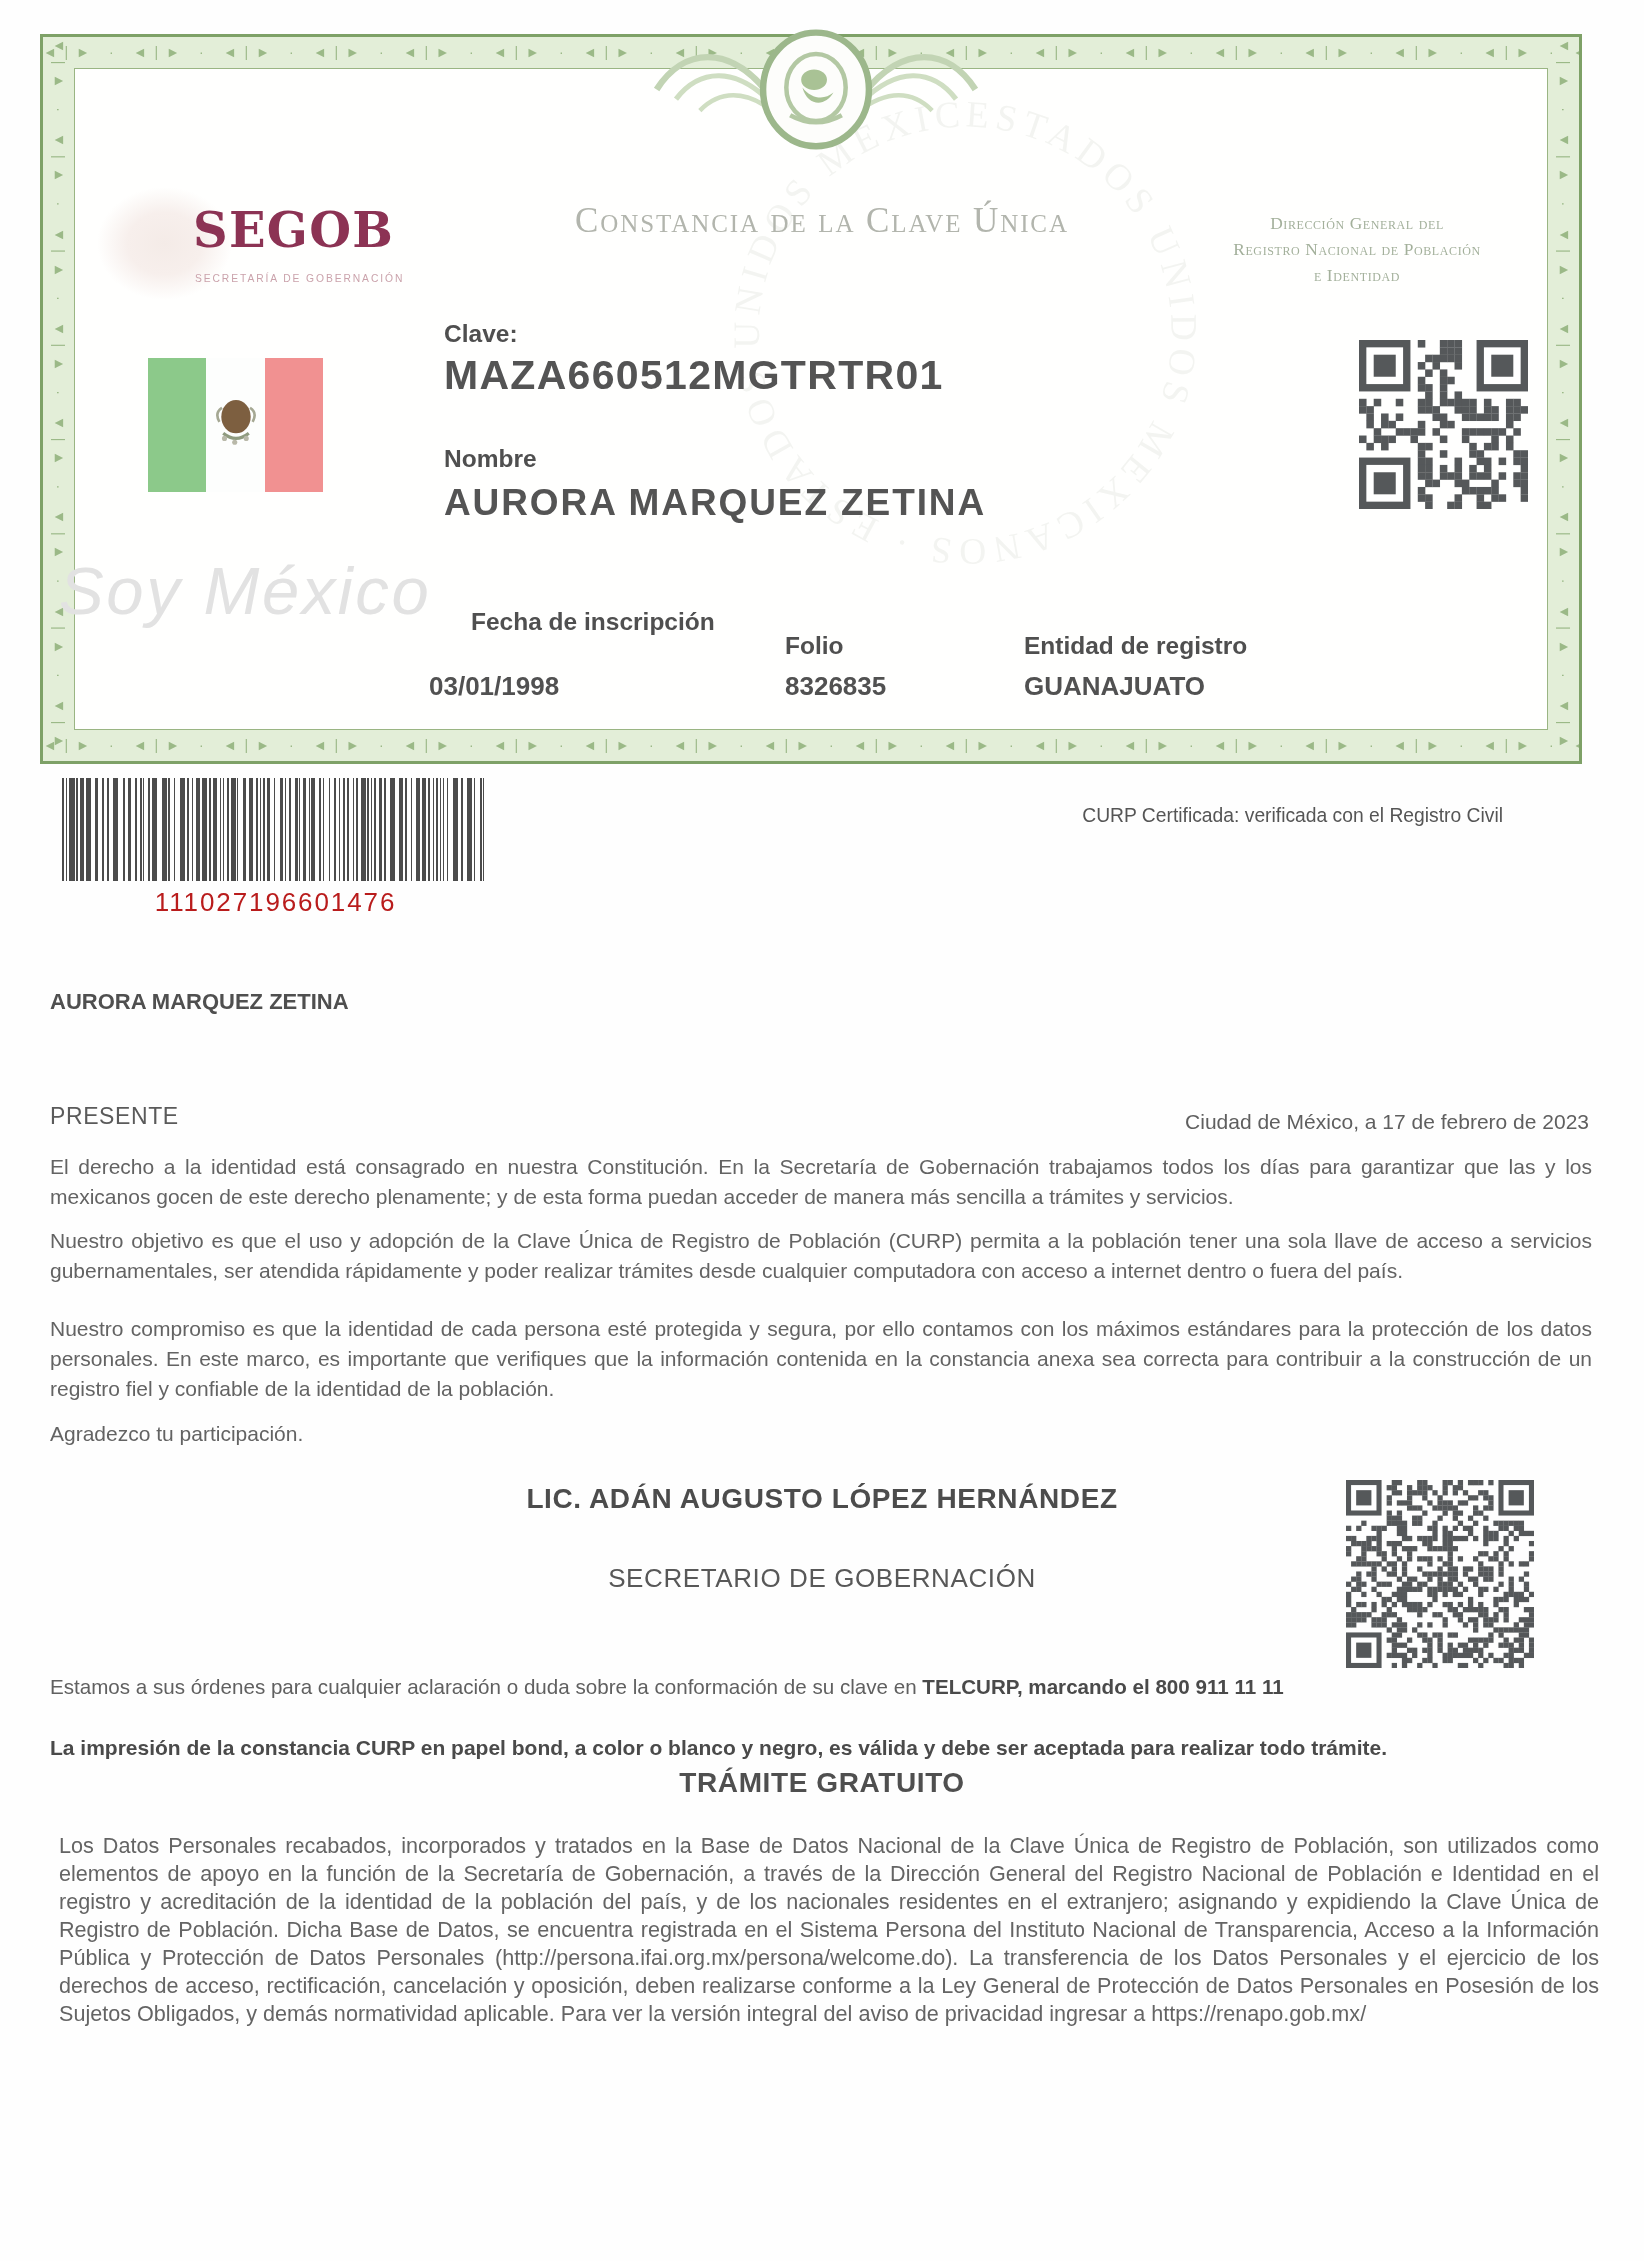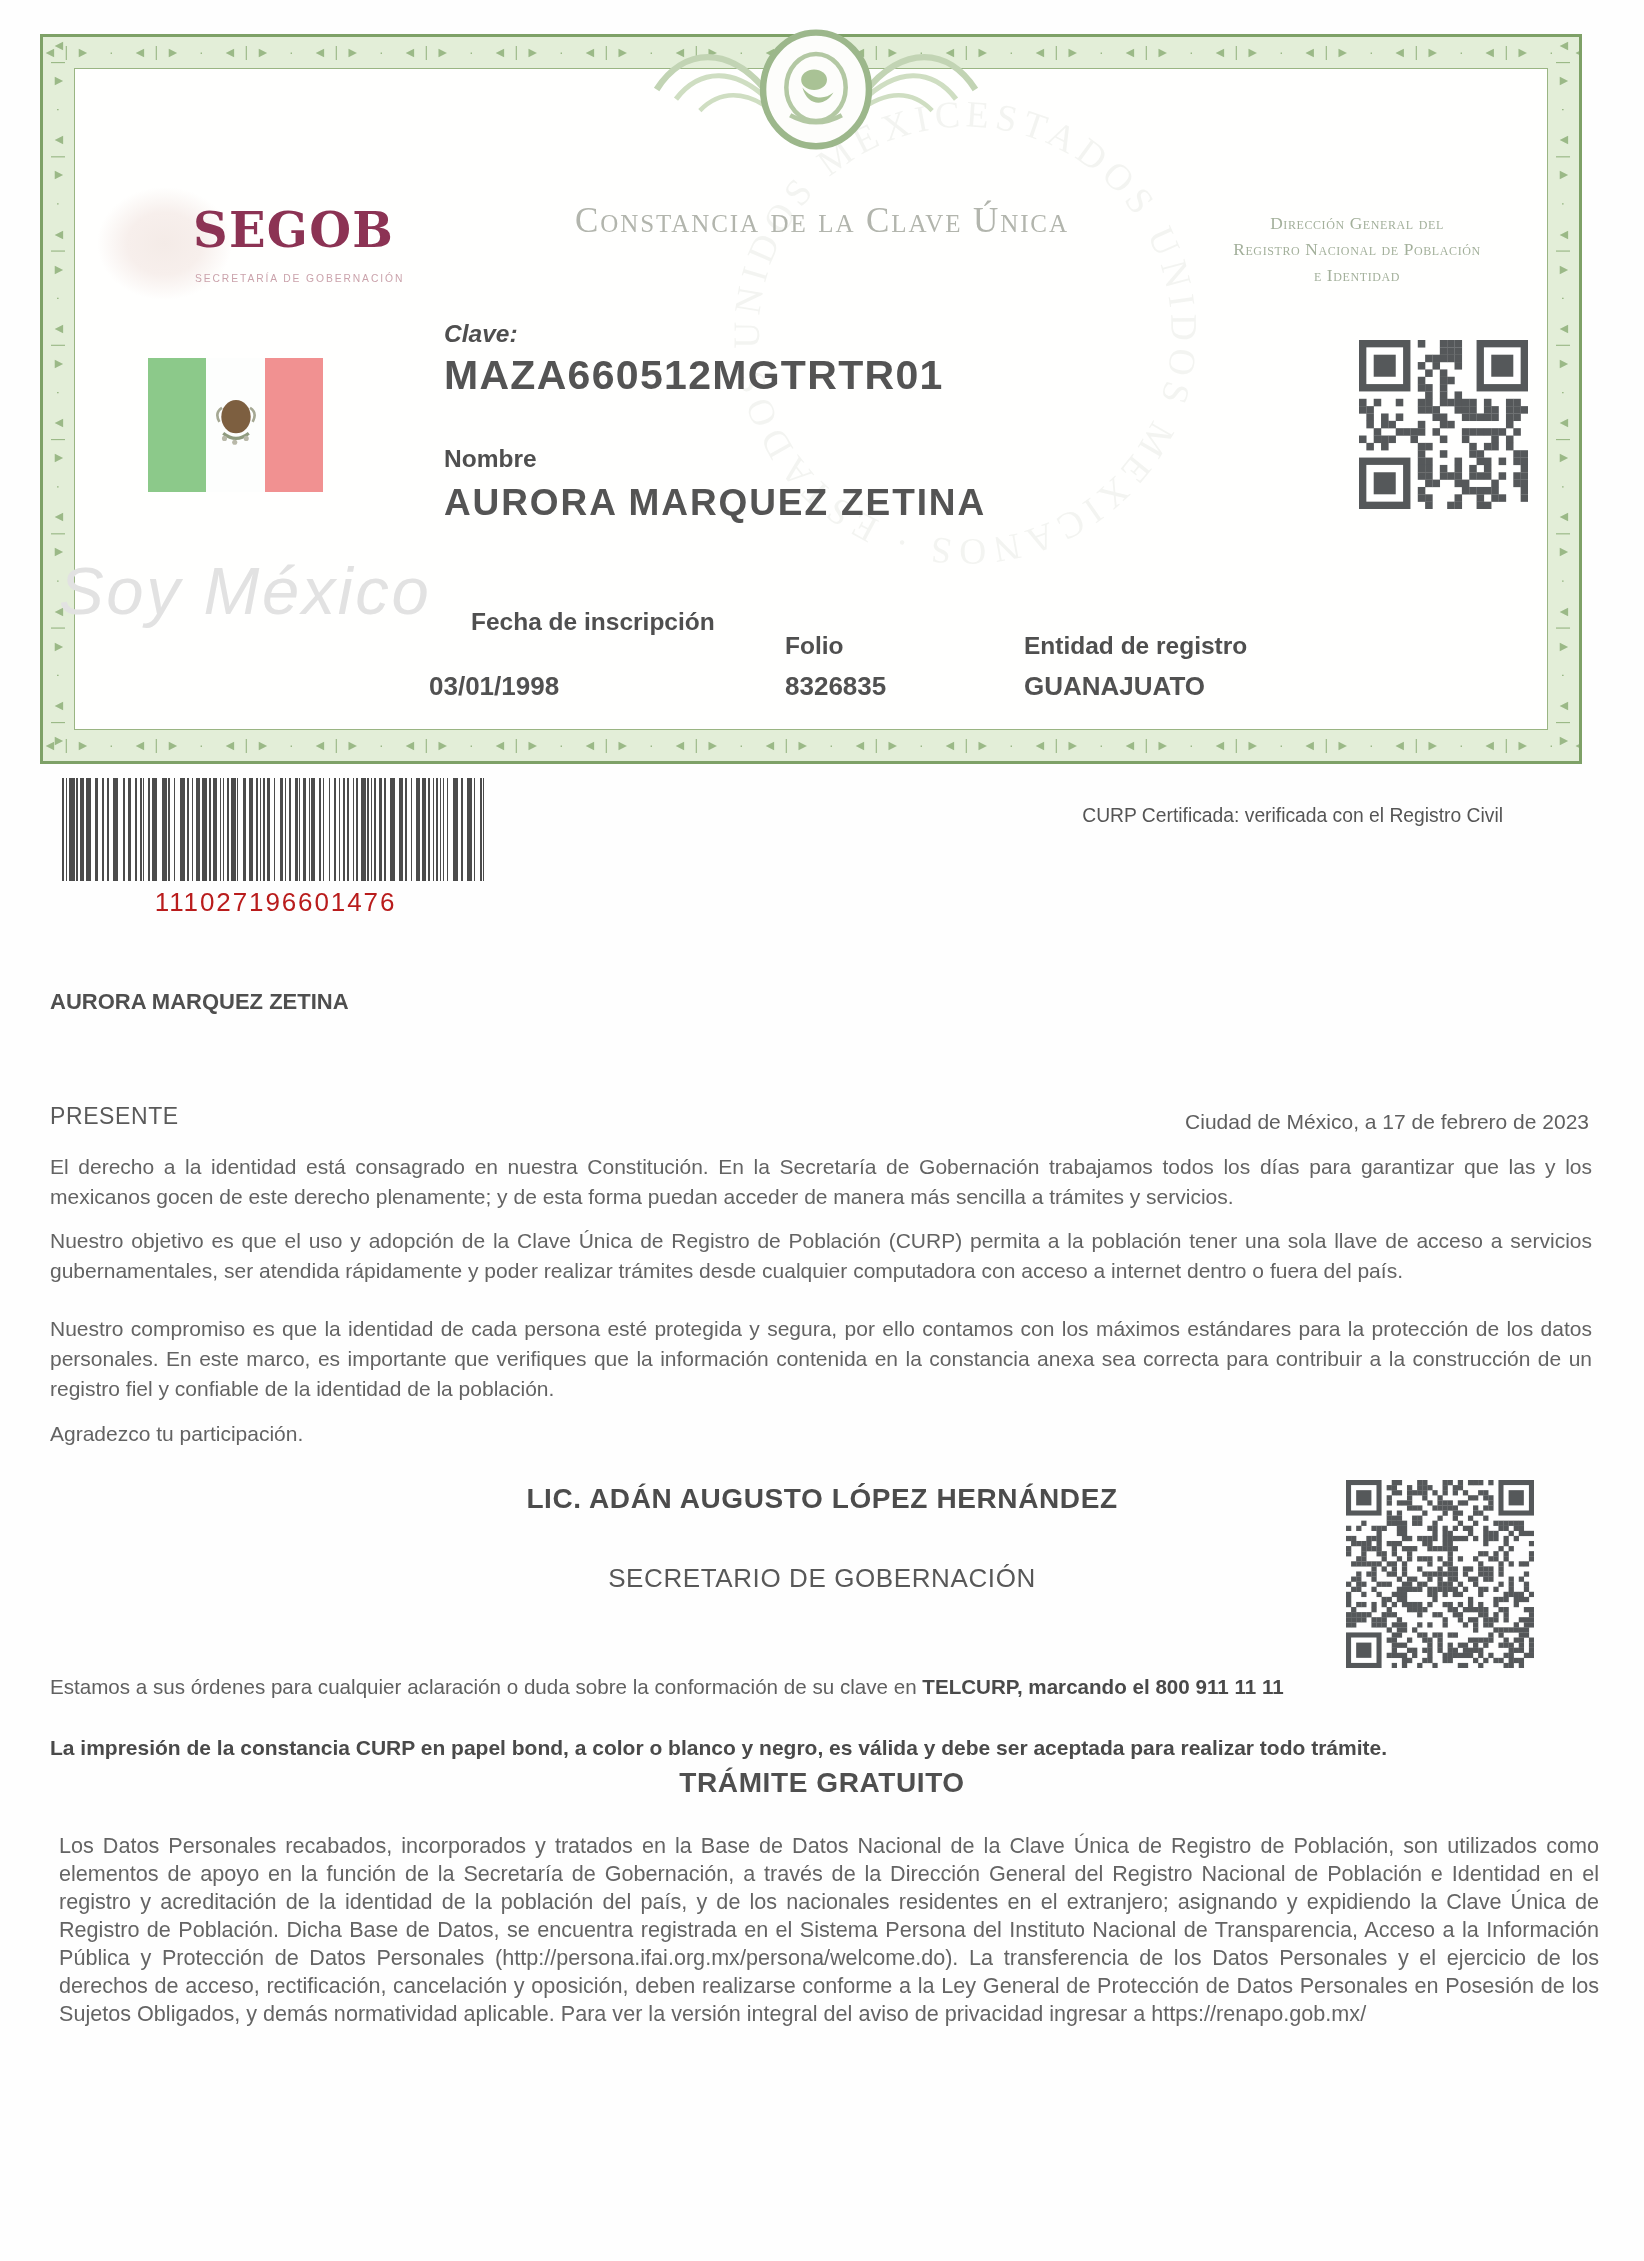--- a/index.html
+++ b/index.html
@@ -41,21 +41,21 @@
   .segob-caption{position:absolute;left:195px;top:273px;width:213px;font-size:10.3px;
                  letter-spacing:1.9px;color:#caa2ab;}
 
   
   .flag{position:absolute;left:148px;top:358px;width:175px;height:134px;display:flex;}
   .flag .bar{flex:1;}
   .flag-eagle{position:absolute;left:213px;top:396px;}
 
   
   .fld-label{position:absolute;font-weight:bold;font-size:24.5px;color:#4f4f4f;}
-  .clave-label{left:444px;top:320px;font-style:italic;}
+  .clave-label{left:444px;top:320px;}
   .clave-value{position:absolute;left:444px;top:352px;font-weight:bold;font-size:41px;
                letter-spacing:1.3px;color:#545454;}
   .nombre-label{left:444px;top:445px;}
   .nombre-value{position:absolute;left:444px;top:482px;font-weight:bold;font-size:37px;
                 letter-spacing:1.9px;color:#545454;}
   .fecha-label{left:429px;top:608px;margin-left:42px;}
   .folio-label{left:785px;top:632px;}
   .entidad-label{left:1024px;top:632px;}
   .fld-value{position:absolute;font-weight:bold;font-size:26px;color:#515151;}
   .fecha-value{left:429px;top:671px;}

